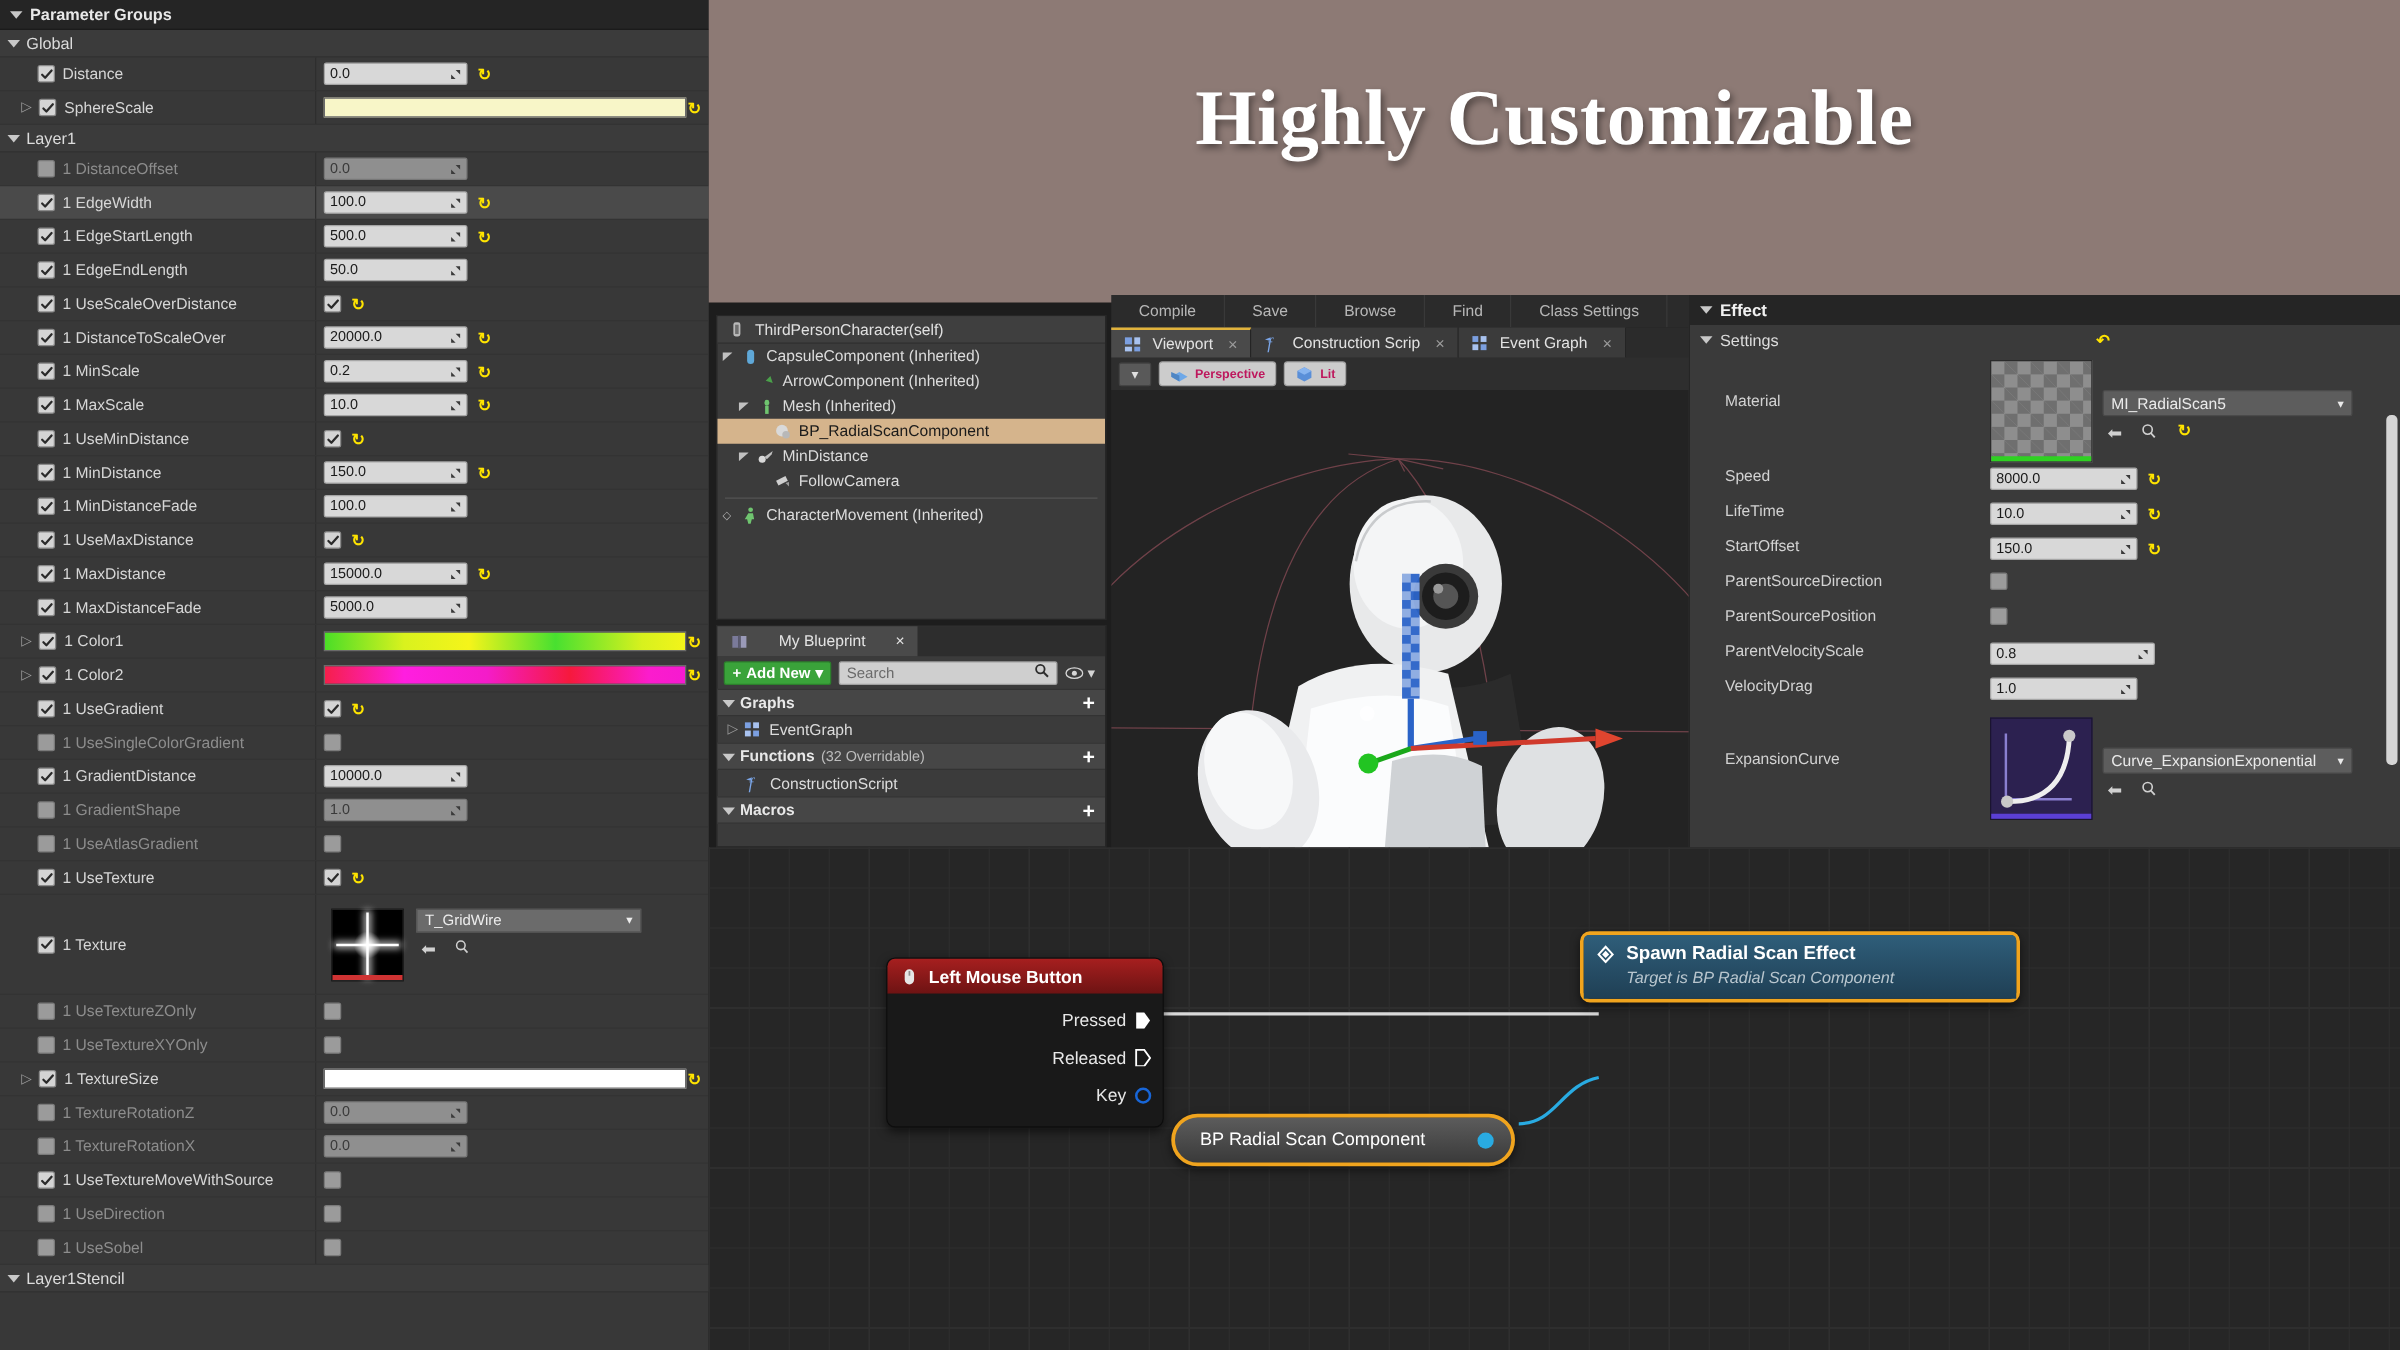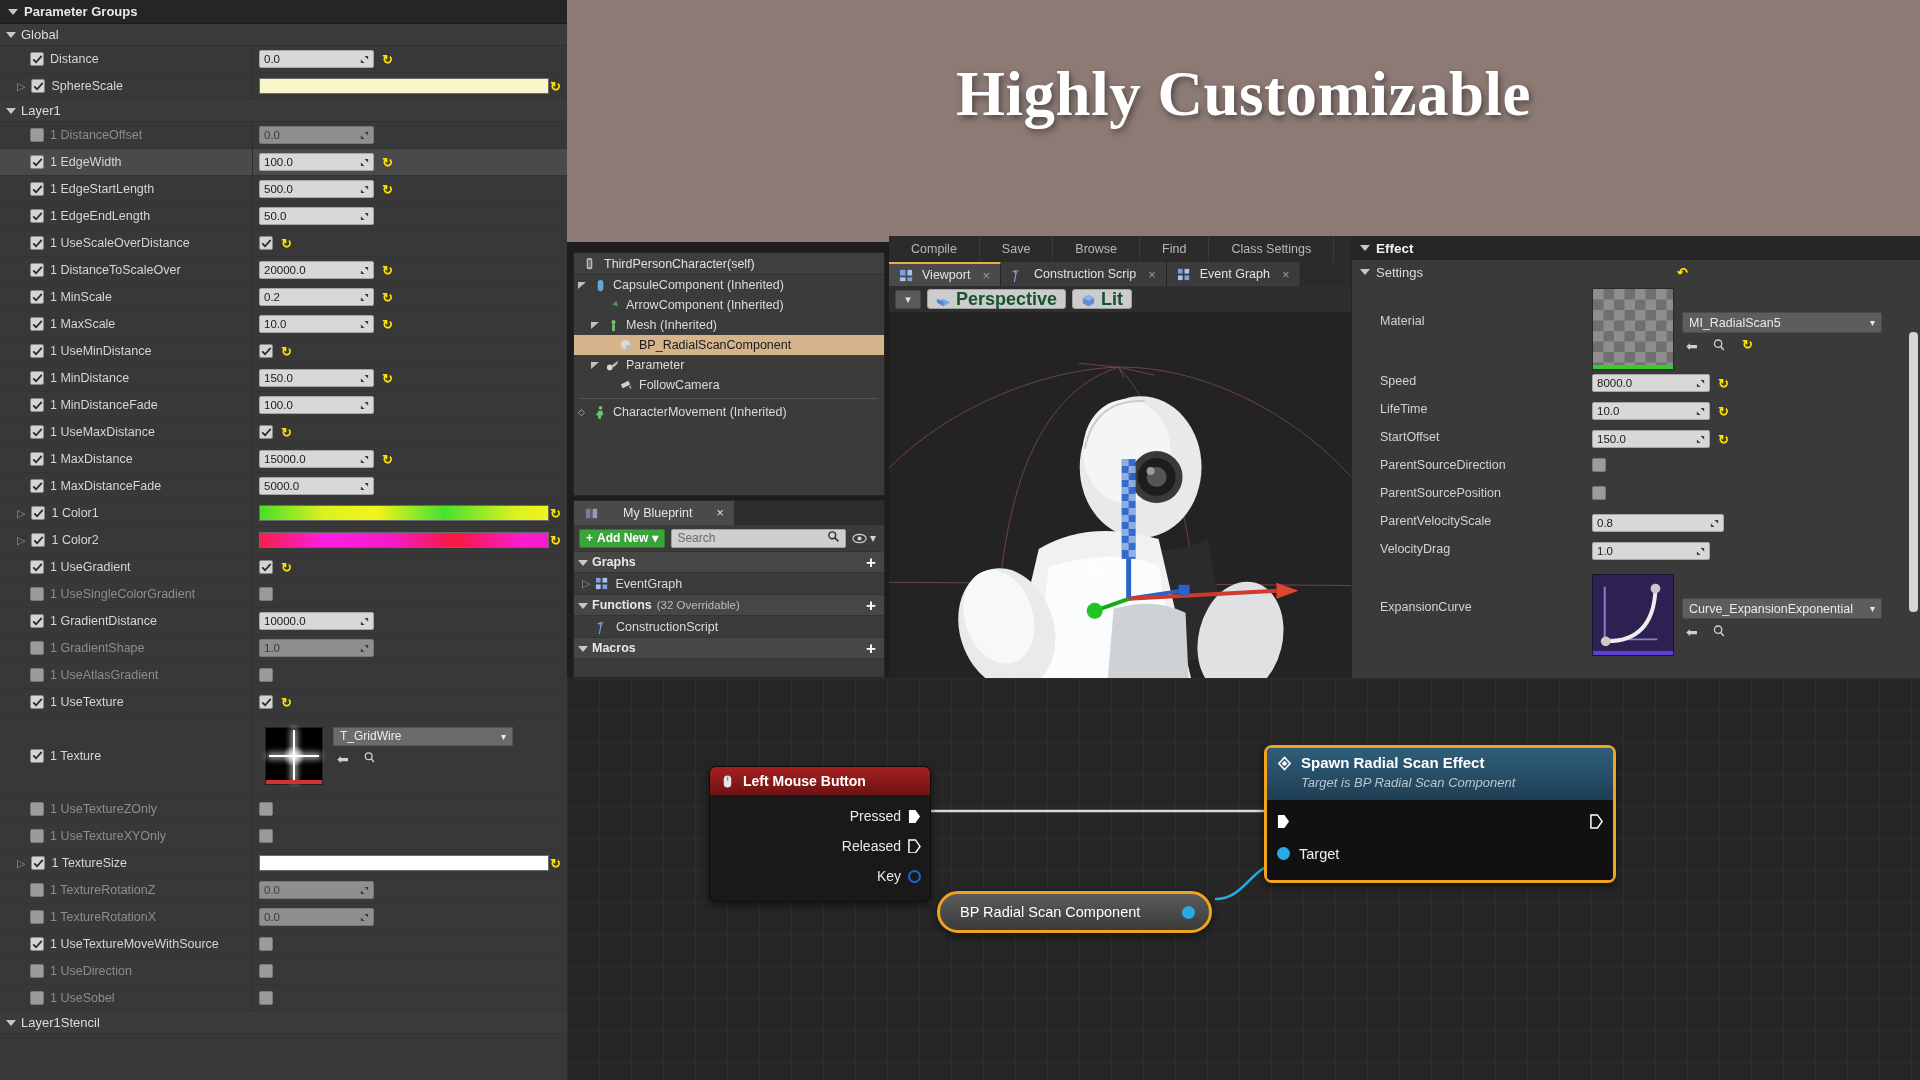--- a/index.html
+++ b/index.html
@@ -160,21 +160,21 @@
   .vp-tab {
     height:24px; background:#3b3b3b; display:flex; align-items:center; gap:8px;
     padding:0 10px; color:#e2e2e2; font-size:12.5px; border-right:1px solid #242424;
   }
   .vp-tab.active { background:#4a4a4a; border-top:2px solid #e2b33c; }
   .vp-tab .x { color:#9b9b9b; font-size:13px; margin-left:4px; }
   .vp-toolbar { height:26px; background:#2e2e2e; display:flex; align-items:center; gap:6px; padding-left:6px; }
   .vp-dd { width:26px;height:19px;background:#595959;border:1px solid #444;border-radius:2px;
     display:flex;align-items:center;justify-content:center; }
   .vp-btn { height:20px; background:#cccccc; border:1px solid #a2a2a2; border-radius:3px;
-    display:flex; align-items:center; gap:5px; padding:0 8px; color:#14532d; font-size:18px; font-weight:bold; }
+    display:flex; align-items:center; gap:5px; padding:0 8px; color:#be185d; font-size:10px; font-weight:bold; }
   #vp-canvas { position:absolute; top:50px; left:0; right:0; bottom:0; background:#242424; overflow:hidden; }
 
   
   #effect-panel {
     position:absolute; right:0; top:0; width:569px; height:442px;
     background:#3a3a3a; border-left:1px solid #252525;
   }
   #effect-head {
     height:24px; background:#252525; color:#f0f0f0; font-size:13.5px; font-weight:bold;
     display:flex; align-items:center; gap:6px; padding-left:8px;
@@ -888,21 +888,21 @@
             <span>BP_RadialScanComponent</span>
           </div>
           <div class="tree-row" style="padding-left: 17px;">
             <span style="width:10px;display:inline-block"><svg width="8" height="8" viewBox="0 0 8 8">
                 <path d="M0 1 L8 1 L0 8 z" fill="#c0c0c0"></path>
               </svg></span>
             <span class="ico"><svg viewBox="0 0 16 16">
                 <circle cx="4" cy="10" r="3" fill="#d8d8d8"></circle>
                 <path d="M6 8 L13 3 L12 6 L8 10 z" fill="#c0c0c0"></path>
               </svg></span>
-            <span>Parameter</span>
+            <span>MinDistance</span>
           </div>
           <div class="tree-row" style="padding-left: 30px;">
             <span style="width:10px;display:inline-block"></span>
             <span class="ico"><svg viewBox="0 0 16 16">
                 <path d="M2 7 L10 3 L12 7 L4 11 z" fill="#cfcfcf"></path>
                 <path d="M10 9 L13 8 L13 12 z" fill="#9a9a9a"></path>
               </svg></span>
             <span>FollowCamera</span>
           </div>
           <div class="tree-sep"></div>
@@ -1290,33 +1290,15 @@
           <svg viewBox="0 0 16 16">
               <path d="M8 1.5 L14 8 L8 14.5 L2 8 z" fill="none" stroke="#ffffff" stroke-width="1.7"></path>
               <path d="M8 5 L11 8 L8 11 L5 8 z" fill="#ffffff"></path>
             </svg>
         </span>
         <span>
           <span class="ntitle">Spawn Radial Scan Effect</span><br>
           <span class="nsub">Target is BP Radial Scan Component</span>
         </span>
       </div>
-      <div class="nbody">
-        <div class="spawn-pinrow" style="justify-content:space-between">
-          <span class="exec-pin">
-            <svg viewBox="0 0 14 16">
-                <path d="M1 1 L8 1 L13 8 L8 15 L1 15 z" fill="#ffffff"></path>
-              </svg>
-          </span>
-          <span class="exec-pin">
-            <svg viewBox="0 0 14 16">
-                <path d="M1 1 L8 1 L13 8 L8 15 L1 15 z" fill="none" stroke="#ffffff" stroke-width="1.6"></path>
-              </svg>
-          </span>
-        </div>
-        <div class="spawn-pinrow">
-          <span class="blue-dot" style="background:#29abe2;"></span>
-          <span>Target</span>
-        </div>
-      </div>
     </div>
   </div>
 </div>
 
 </body></html>

